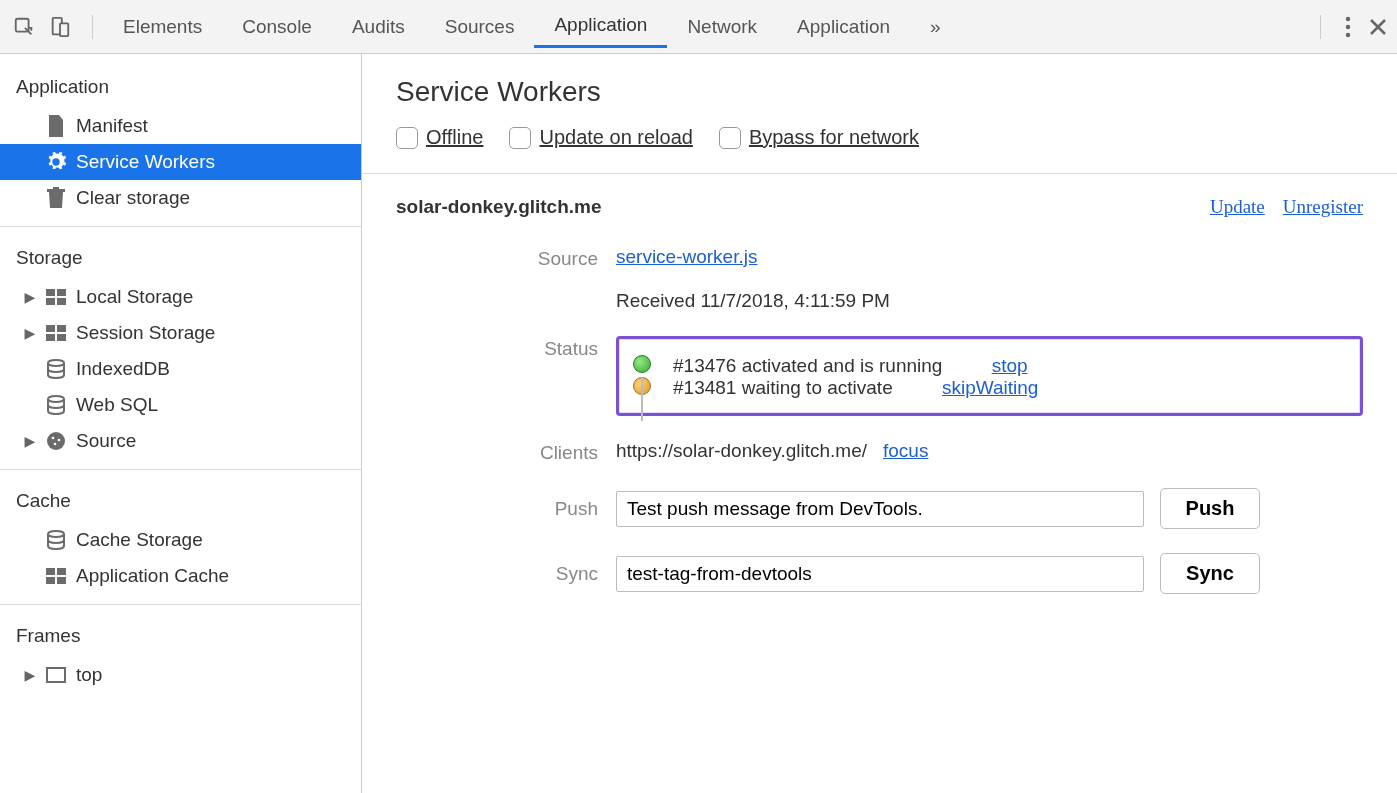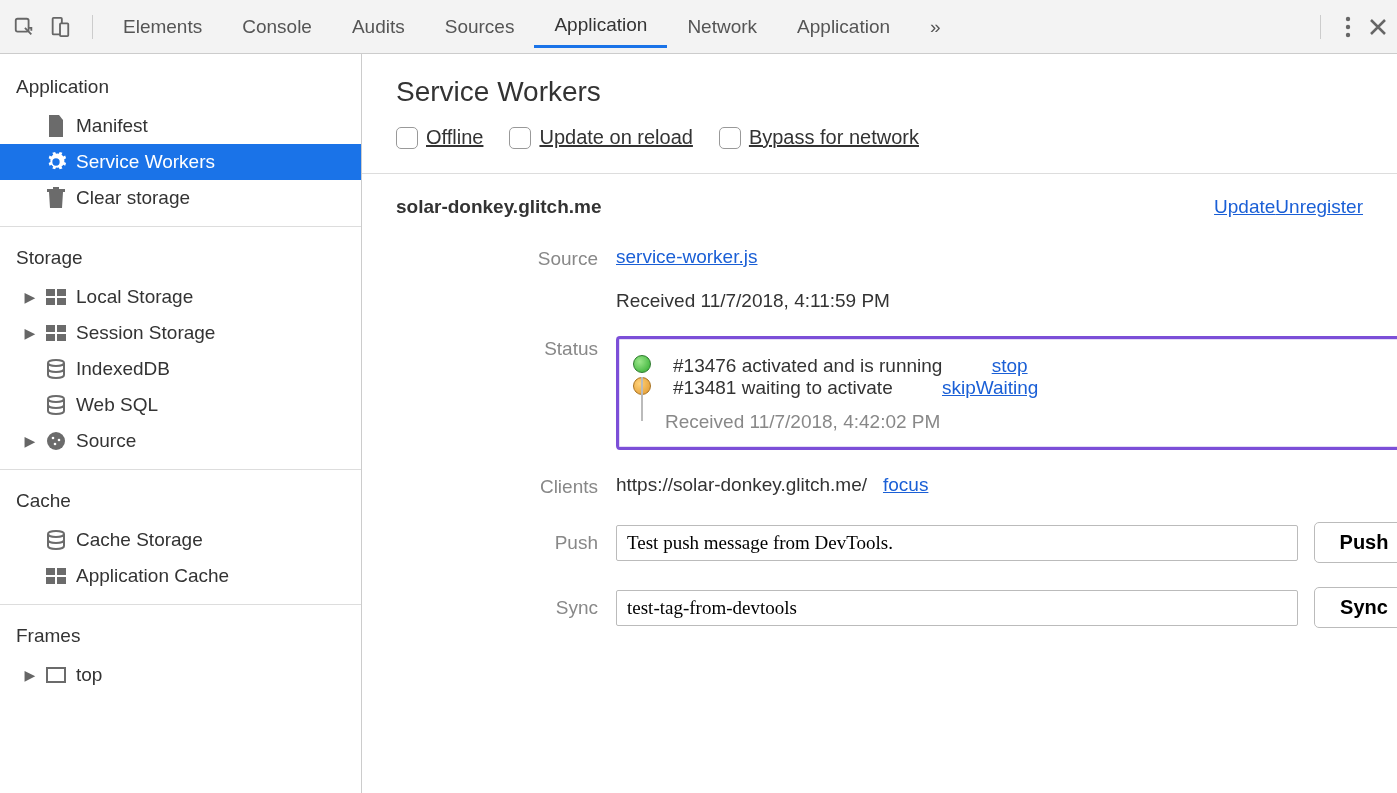--- a/index.html
+++ b/index.html
@@ -52,21 +52,21 @@
   .content-inner { padding: 22px 34px; }
   h1 { font-size:28px; font-weight:500; margin-bottom:18px;}
   .checkrow { display:flex; align-items:center; gap:26px; font-size:20px; color:#333;text-decoration:underline;}
   .checkrow label { display:flex; align-items:center; gap:8px; cursor:pointer;}
   .cb {
     width:22px;height:22px;border:1.5px solid #999;border-radius:5px;background:#fff;display:inline-block;
   }
   .sep { height:1px; background:#ddd; margin:24px -34px 0;}
   .origin-row { display:flex; align-items:center; justify-content:space-between; padding:22px 0 10px; }
   .origin-row .name { font-weight:700;}
-  .origin-row .links { display:flex; }
+  .origin-row .links { display:flex; gap:18px;font-family:Liberation Serif, serif;}
   a.link { color:#1a5fd6; text-decoration:underline; cursor:pointer;}
   .grid { display:grid; grid-template-columns: 220px 1fr; row-gap:24px; align-items:start; margin-top:18px;}
   .label { color:#888; text-align:right; padding-right:18px; padding-top:2px;}
   .val { color:#333;}
   .received-sub { color:#333; margin-top:22px;}
   .status-box {
     border:3px solid #7d4ed8;
     border-radius:4px;
     padding:16px 26px 14px 14px;
     position:relative;
@@ -76,26 +76,26 @@
   }
   .status-line { display:flex; align-items:flex-start; gap:22px; }
   .dot { width:18px;height:18px;border-radius:50%; }
   .dot.green { background: radial-gradient(circle at 35% 35%, #9be78a, #2eab2e); border:1px solid #2a7a2a;}
   .dot.orange { background: radial-gradient(circle at 35% 35%, #ffd27a, #e0962b); border:1px solid #a8701d;}
   .vline-holder { position:relative;}
   .vline { position:absolute; left:8px; top:22px; width:2px; height:44px; background:#bbb;}
   .status-sub { color:#888; margin-left:32px; margin-top:12px;}
   .row-flex { display:flex; align-items:center; gap:16px;}
   .txtin {
-    font-family: Liberation Serif, serif;
+    font-family: Liberation Sans, sans-serif;
     font-size:19px;
     padding:6px 10px;
     border:1px solid #bbb;
     border-radius:2px;
-    width:682px;
+    width:528px;
   }
   .btn {
     border:1px solid #bbb;
     background:#fff;
     border-radius:5px;
     padding:8px 20px;
     font-size:20px;
     font-weight:600;
     cursor:pointer;
     min-width:100px;
@@ -319,21 +319,20 @@
                 <span>#13476 activated and is running</span>
                 &nbsp;<a class="link">stop</a>
               </div>
               <div class="vline"></div>
               <div class="status-line">
                 <span class="dot orange"></span>
                 <span>#13481 waiting to activate</span>
                 &nbsp;<a class="link">skipWaiting</a>
               </div>
             </div>
-            <div class="status-sub">Received 11/7/2018, 4:42:02 PM</div>
           </div>
         </div>
 
         <div class="label">Clients</div>
         <div class="val row-flex">
           <span>https://solar-donkey.glitch.me/</span>
           <a class="link">focus</a>
         </div>
 
         <div class="label" style="padding-top:10px">Push</div>

